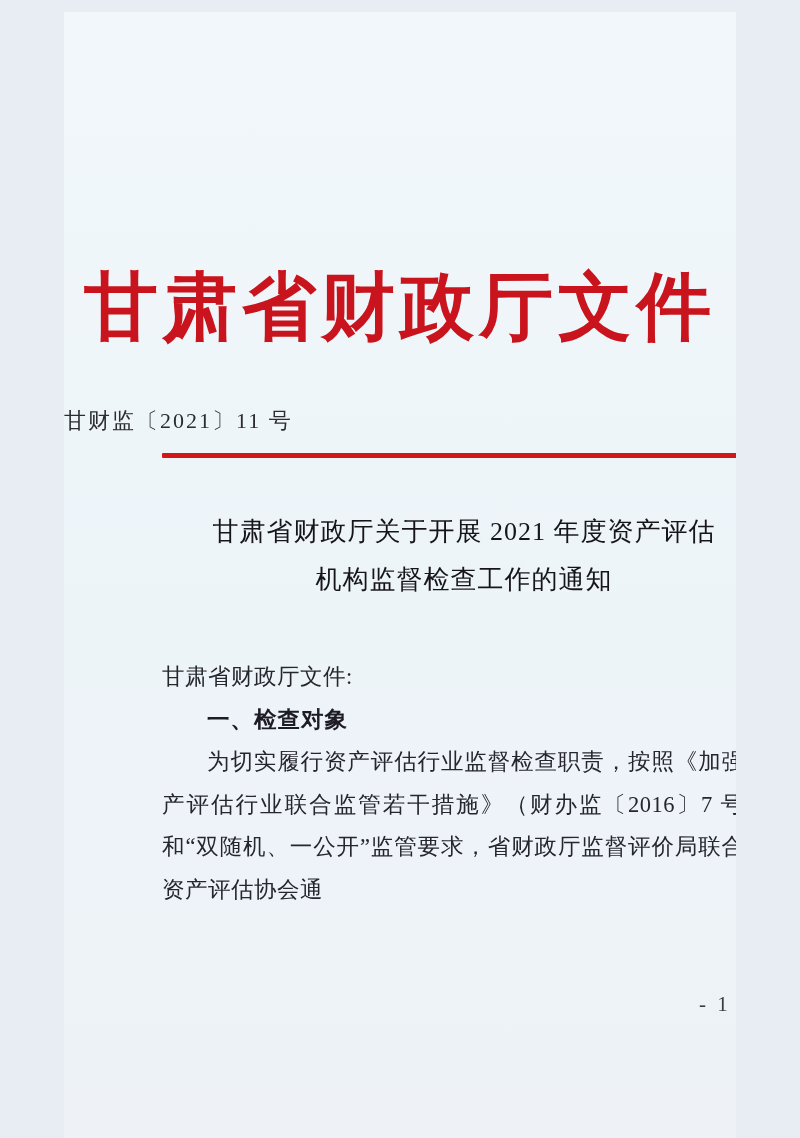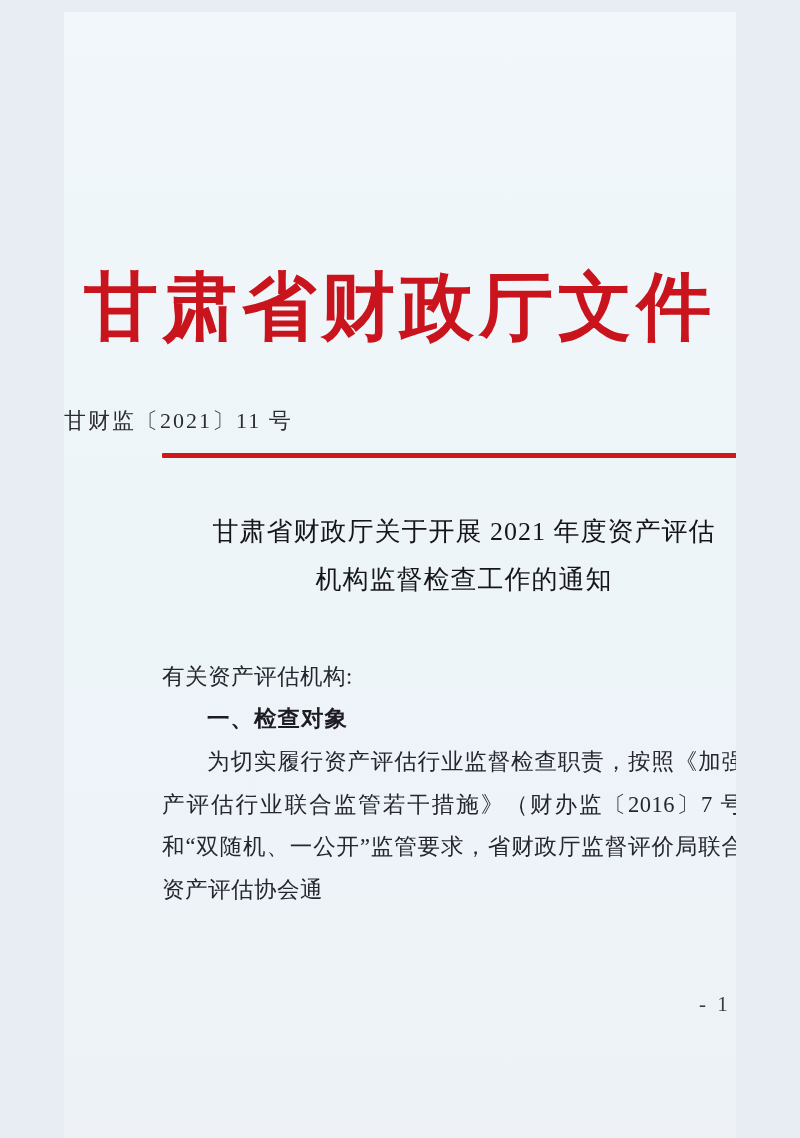--- a/index.html
+++ b/index.html
@@ -73,21 +73,21 @@
   .body-text p {
     margin: 0;
     padding: 0;
   }
   .para-indent {
     text-indent: 2em;
   }
   .section-heading {
     text-indent: 2em;
     font-weight: bold;
-    font-family: Liberation Mono, monospace;
+    font-family: Liberation Serif, serif;
     color: #1c1c22;
     letter-spacing: 1px;
   }
   .page-number {
     position: absolute;
     top: 980px;
     left: 600px;
     width: 120px;
     text-align: center;
     font-size: 21px;
@@ -105,20 +105,20 @@
   <div class="doc-number">甘财监〔2021〕11 号</div>
 
   <div class="red-rule"></div>
 
   <div class="doc-title">
     <div>甘肃省财政厅关于开展 2021 年度资产评估</div>
     <div>机构监督检查工作的通知</div>
   </div>
 
   <div class="body-text">
-    <p>有关资产评估机构:</p>
+    <p>甘肃省财政厅文件:</p>
     <p class="section-heading">一、检查对象</p>
     <p class="para-indent">为切实履行资产评估行业监督检查职责，按照《加强资产评估行业联合监管若干措施》（财办监〔2016〕7 号）和“双随机、一公开”监管要求，省财政厅监督评价局联合省资产评估协会通</p>
   </div>
 
   <div class="page-number">- 1 -</div>
 
 </div>
 
 </body></html>

